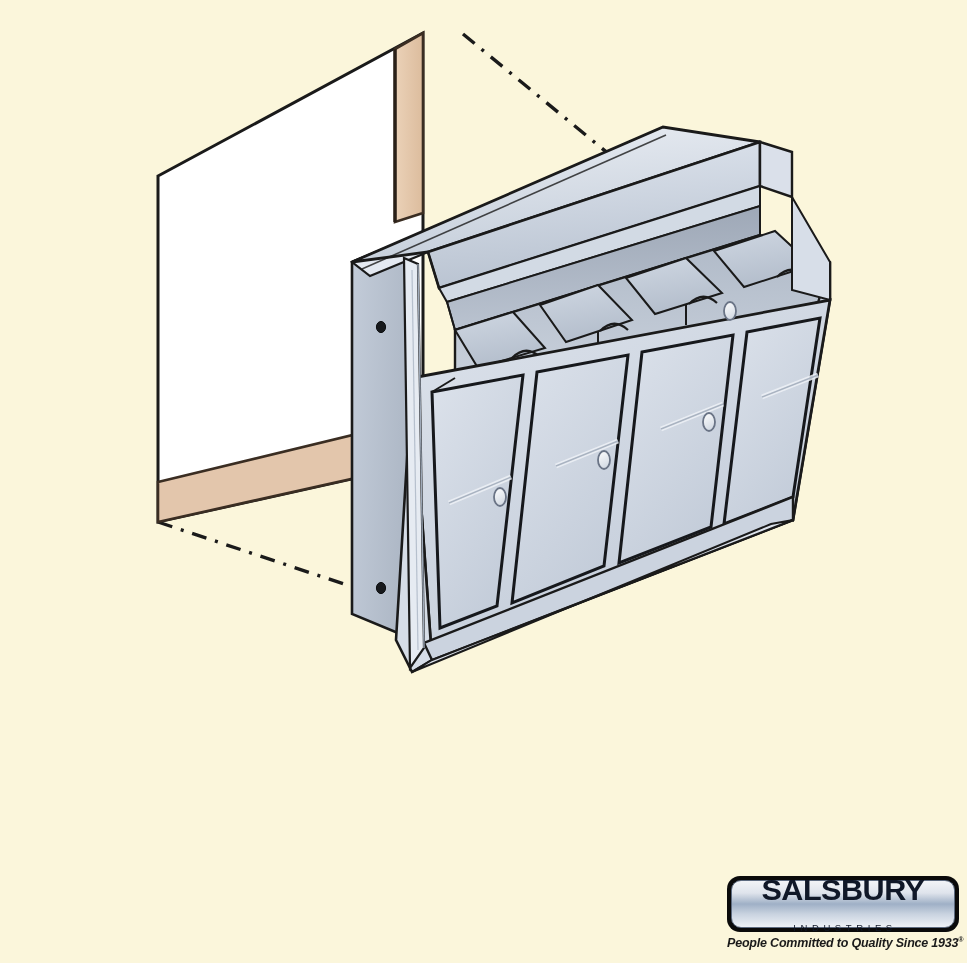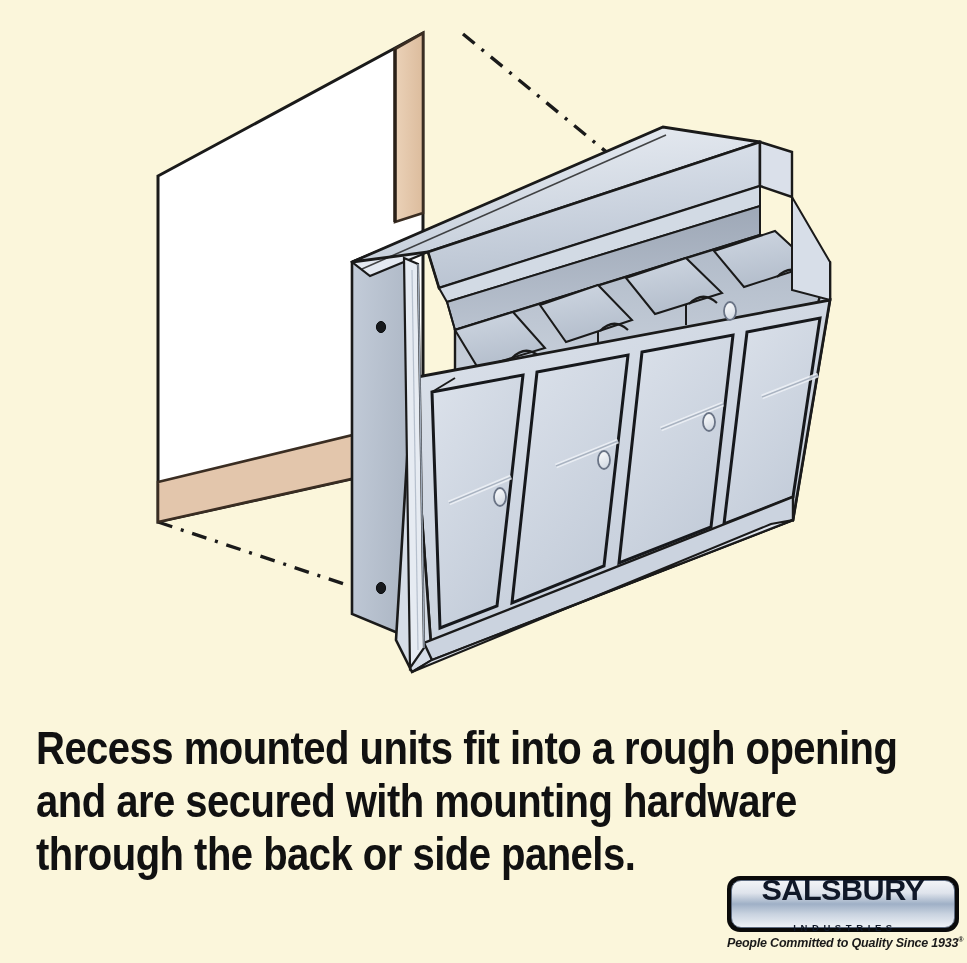--- a/index.html
+++ b/index.html
@@ -83,21 +83,21 @@
     font-family: "Liberation Sans", sans-serif;
     font-weight: bold;
     font-size: 30px;
     line-height: 29px;
     color: #101828;
     letter-spacing: -0.5px;
     transform: scaleX(1.02);
   }
   #logo-sub {
     font-family: "Liberation Sans", sans-serif;
-    font-weight: bold;
+    font-weight: normal;
     font-size: 9.5px;
     line-height: 12px;
     color: #101828;
     letter-spacing: 4.6px;
     margin-top: 18px;
     padding-left: 4px;
   }
   #logo-tagline {
     position: absolute;
     left: 0;
@@ -277,25 +277,20 @@
       <path d="M 412 270 L 418 650" fill="none" stroke="#B6C0CD" stroke-width="1.2"></path>
     </g>
 
     <g>
       <path d="M 428 252 L 439 288" fill="none" stroke="#1a1a1a" stroke-width="2"></path>
       <path d="M 447 302 L 455 330" fill="none" stroke="#1a1a1a" stroke-width="1.8"></path>
       <path d="M 455 378 L 432 392" fill="none" stroke="#1a1a1a" stroke-width="2"></path>
     </g>
   </svg>
 
-  <div id="caption">
-    <div class="line">Recess mounted units fit into a rough opening</div>
-    <div class="line">and are secured with mounting hardware</div>
-    <div class="line">through the back or side panels.</div>
-  </div>
 
   <div id="logo-block">
     <div id="logo-plate">
       <div id="logo-inner">
         <div id="logo-word">SALSBURY</div>
         <div id="logo-sub">INDUSTRIES</div>
       </div>
     </div>
     <div id="logo-tagline"><span>People Committed to Quality Since 1933</span><sup>®</sup></div>
   </div>

